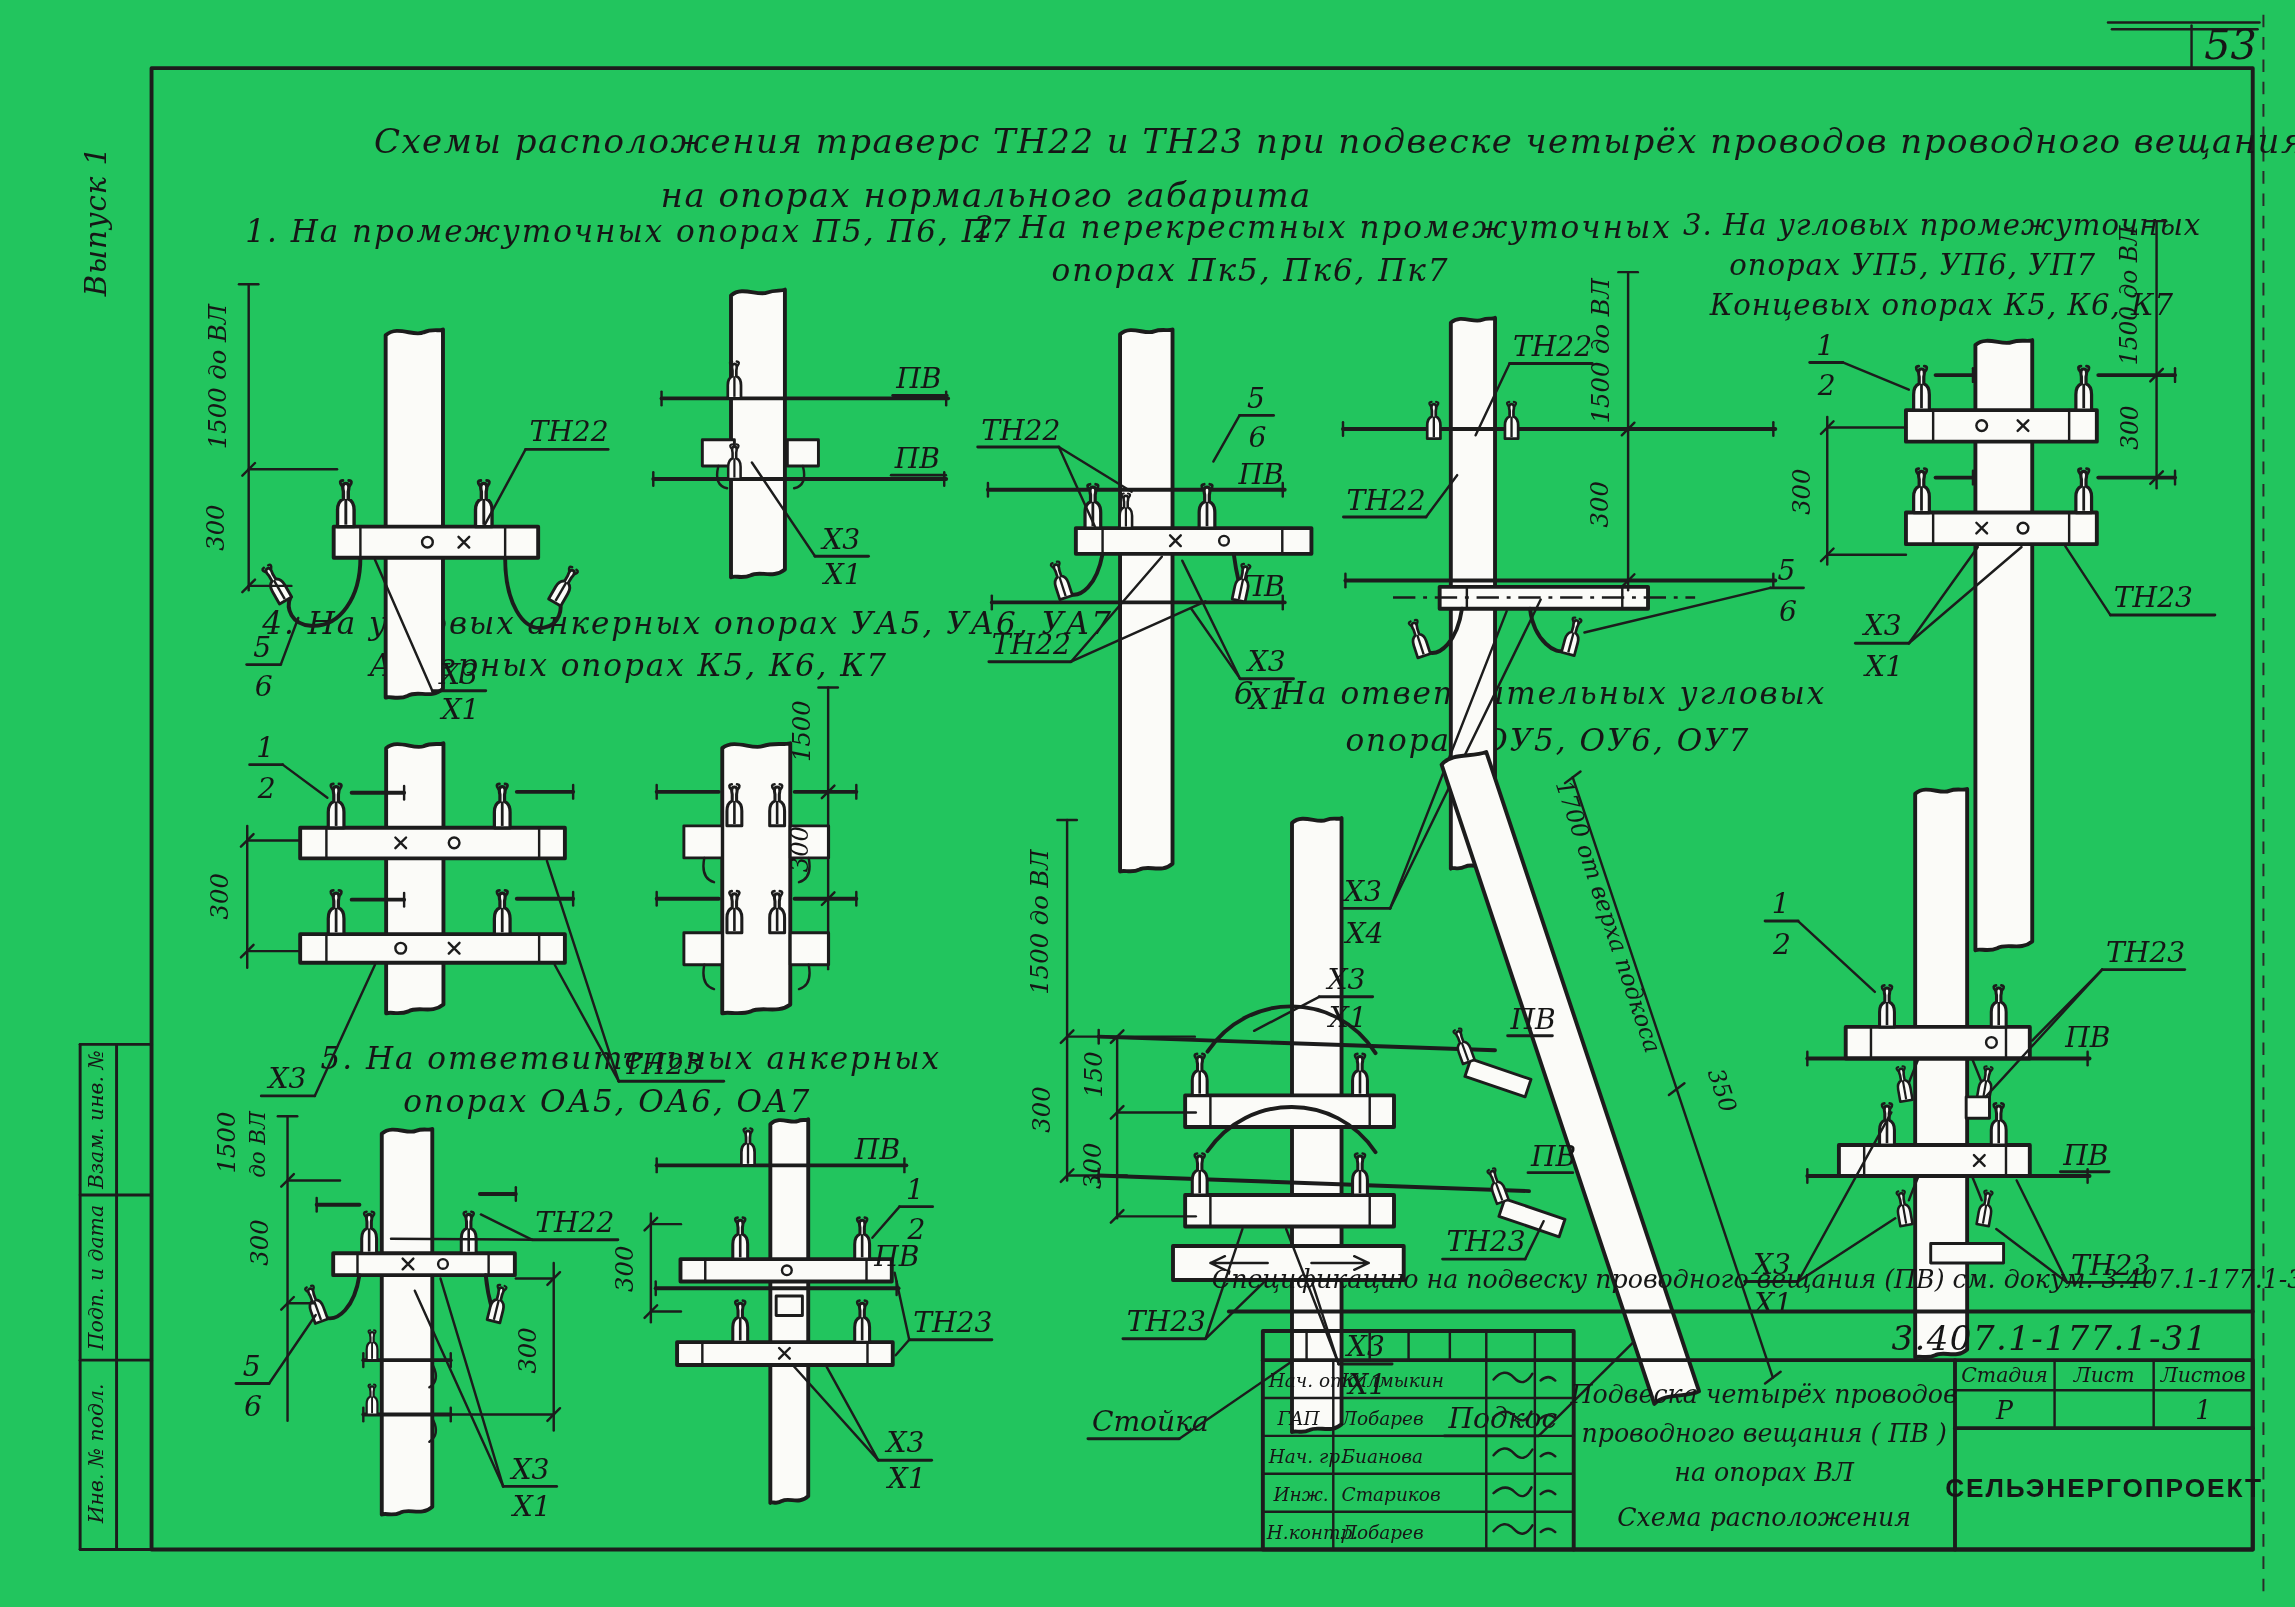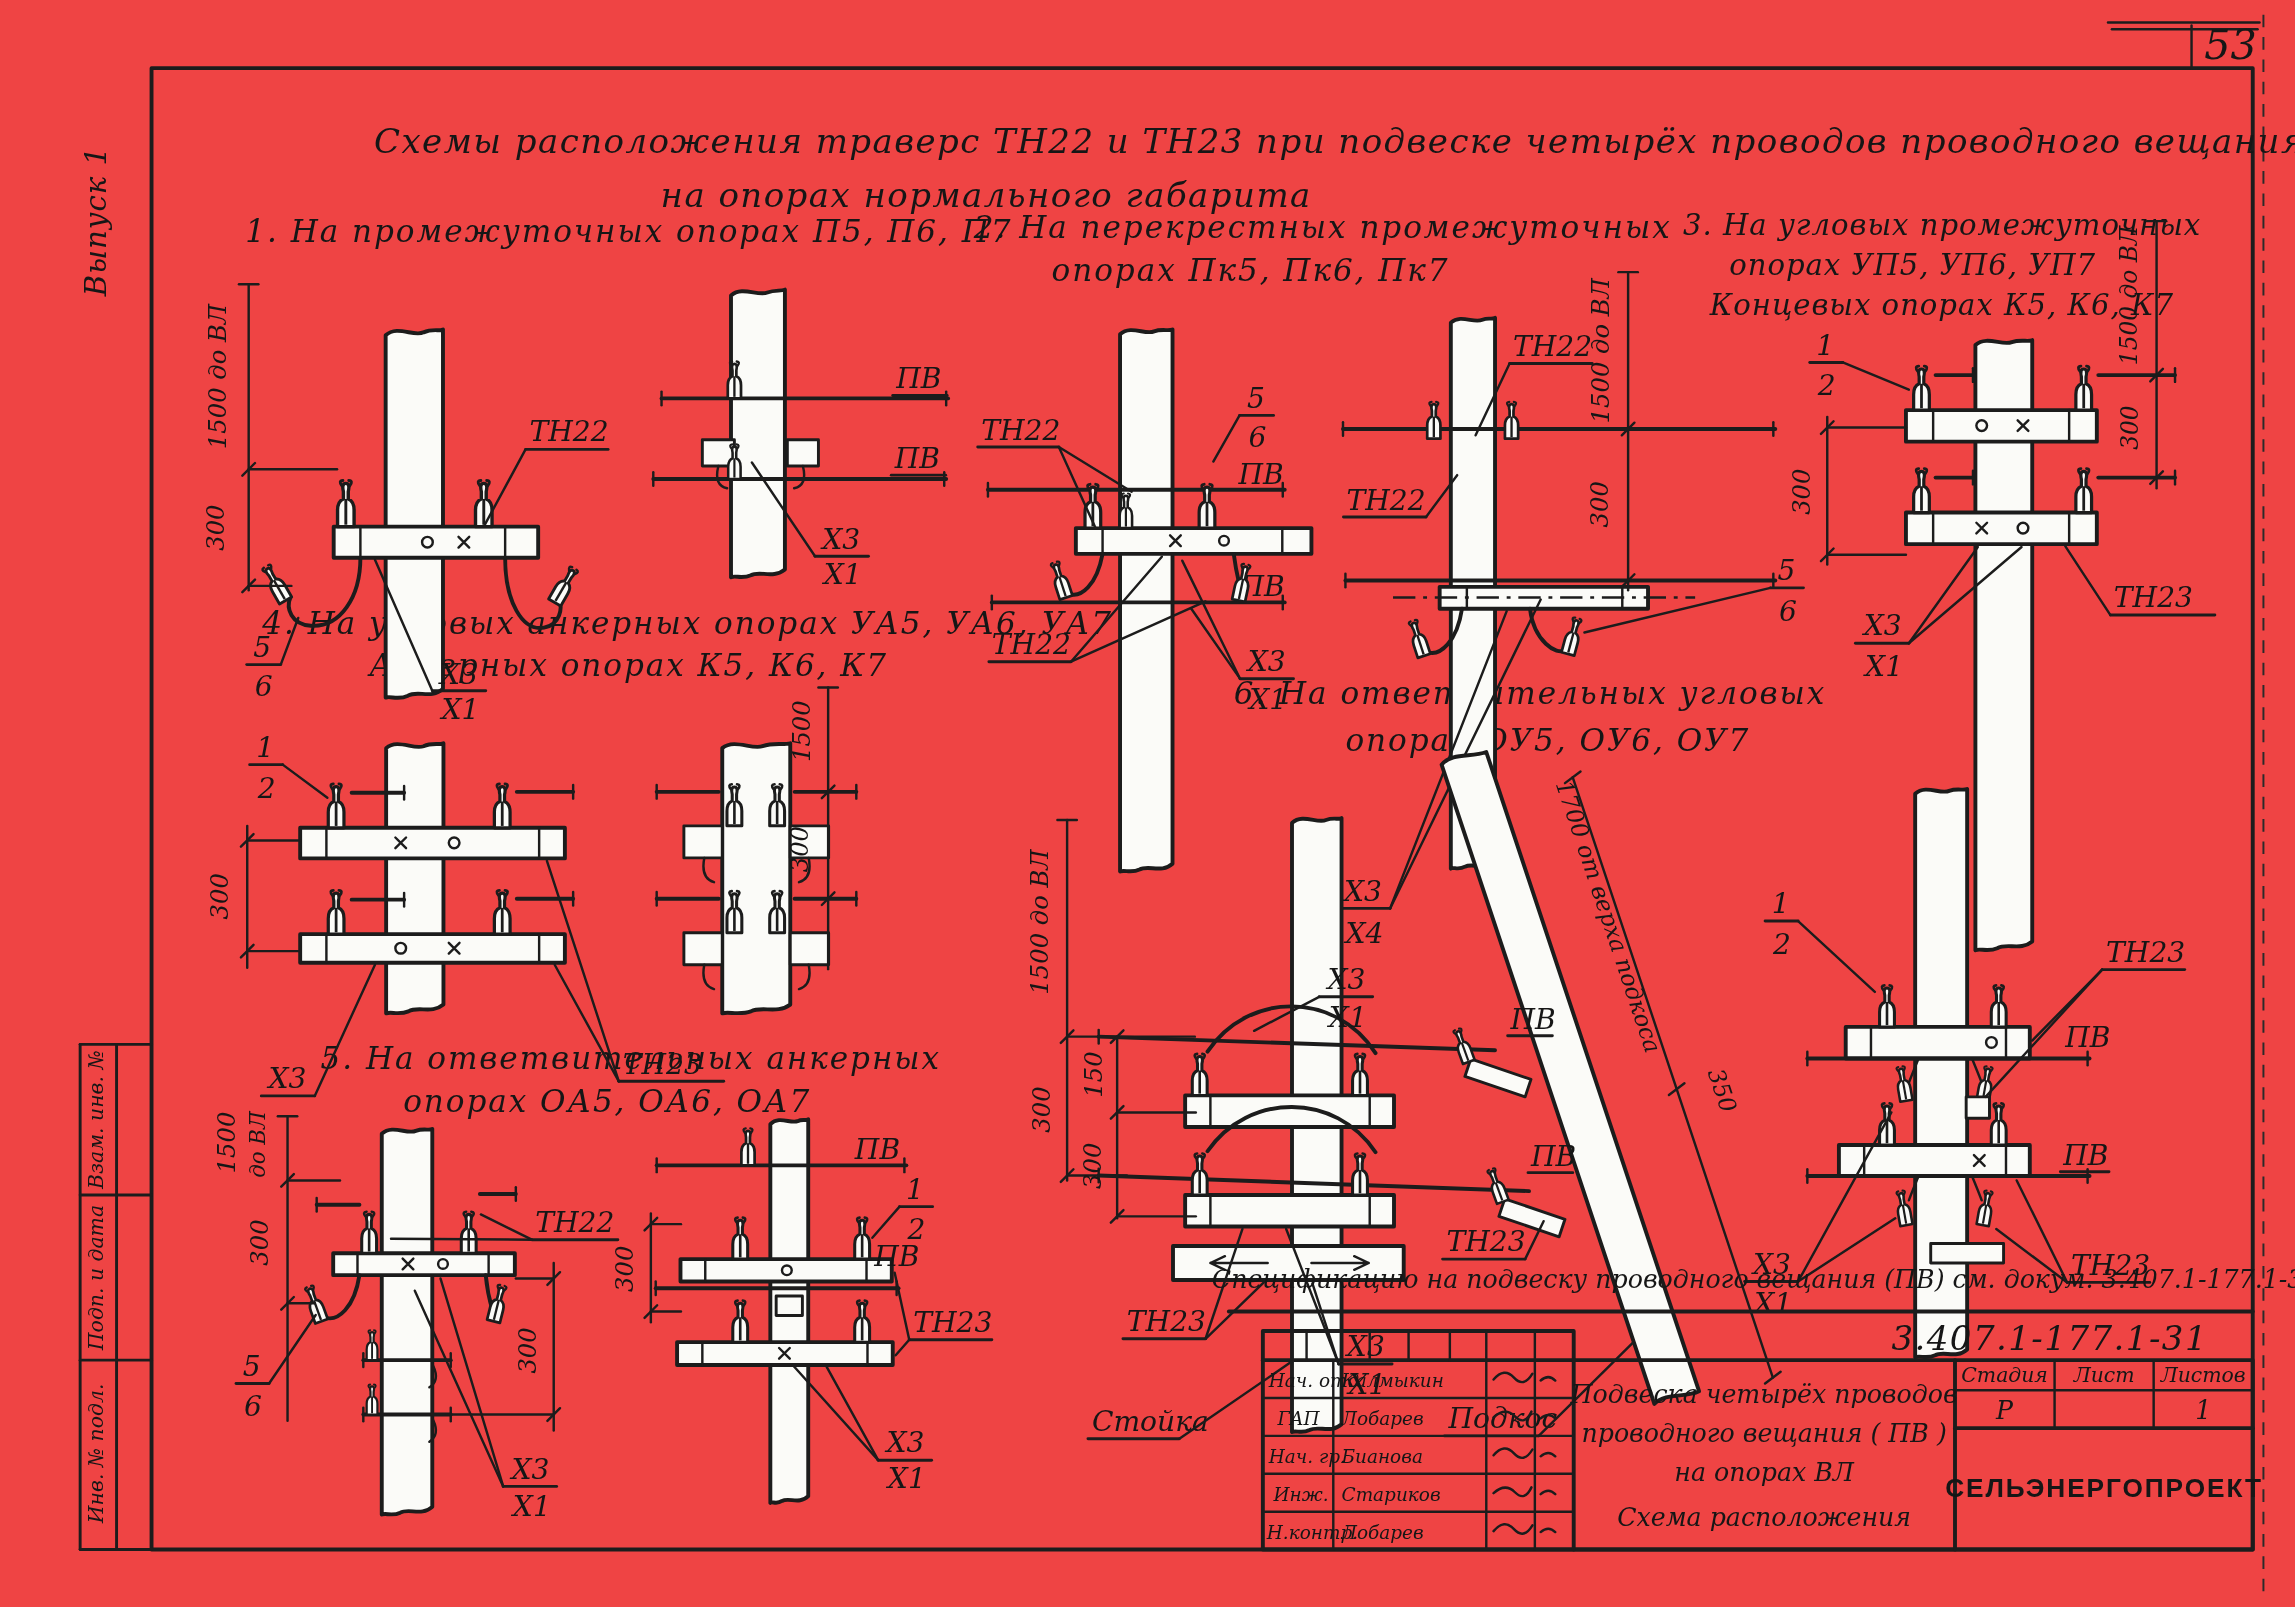--- a/index.html
+++ b/index.html
@@ -1,16 +1,16 @@
 <!DOCTYPE html>
 <html style="font-size:7.8px"><head>
 <meta charset="utf-8">
 <style>
   html,body{margin:0;padding:0;background:#e8e8e4;}
-  .page{position:relative;width:2295px;height:1607px;background:#ef4444;overflow:hidden;}
+  .page{position:relative;width:2295px;height:1607px;background:#22c55e;overflow:hidden;}
   svg{position:absolute;left:0;top:0;}
   .s{stroke:#1c1c1c;fill:none;stroke-width:8;stroke-linecap:round;stroke-linejoin:round}
   .s5{stroke:#1c1c1c;fill:none;stroke-width:5;stroke-linecap:round}
   .s6{stroke:#1c1c1c;fill:none;stroke-width:6;stroke-linecap:round}
   .w{fill:#fbfbf8;stroke:#1c1c1c;stroke-width:8;stroke-linejoin:round}
   .w6{fill:#fbfbf8;stroke:#1c1c1c;stroke-width:6;stroke-linejoin:round}
   .dd{stroke:#1c1c1c;stroke-width:5;fill:none;stroke-dasharray:46 16 8 16}
   .dash{stroke:#2a2a2a;stroke-width:4;fill:none;stroke-dasharray:26 20}
   text{fill:#161616;font-family:"DejaVu Serif","Liberation Serif",serif;font-style:italic}
   .t85{font-size:85px}.t70{font-size:70px;letter-spacing:3px}.t64{font-size:64px;letter-spacing:4px}

